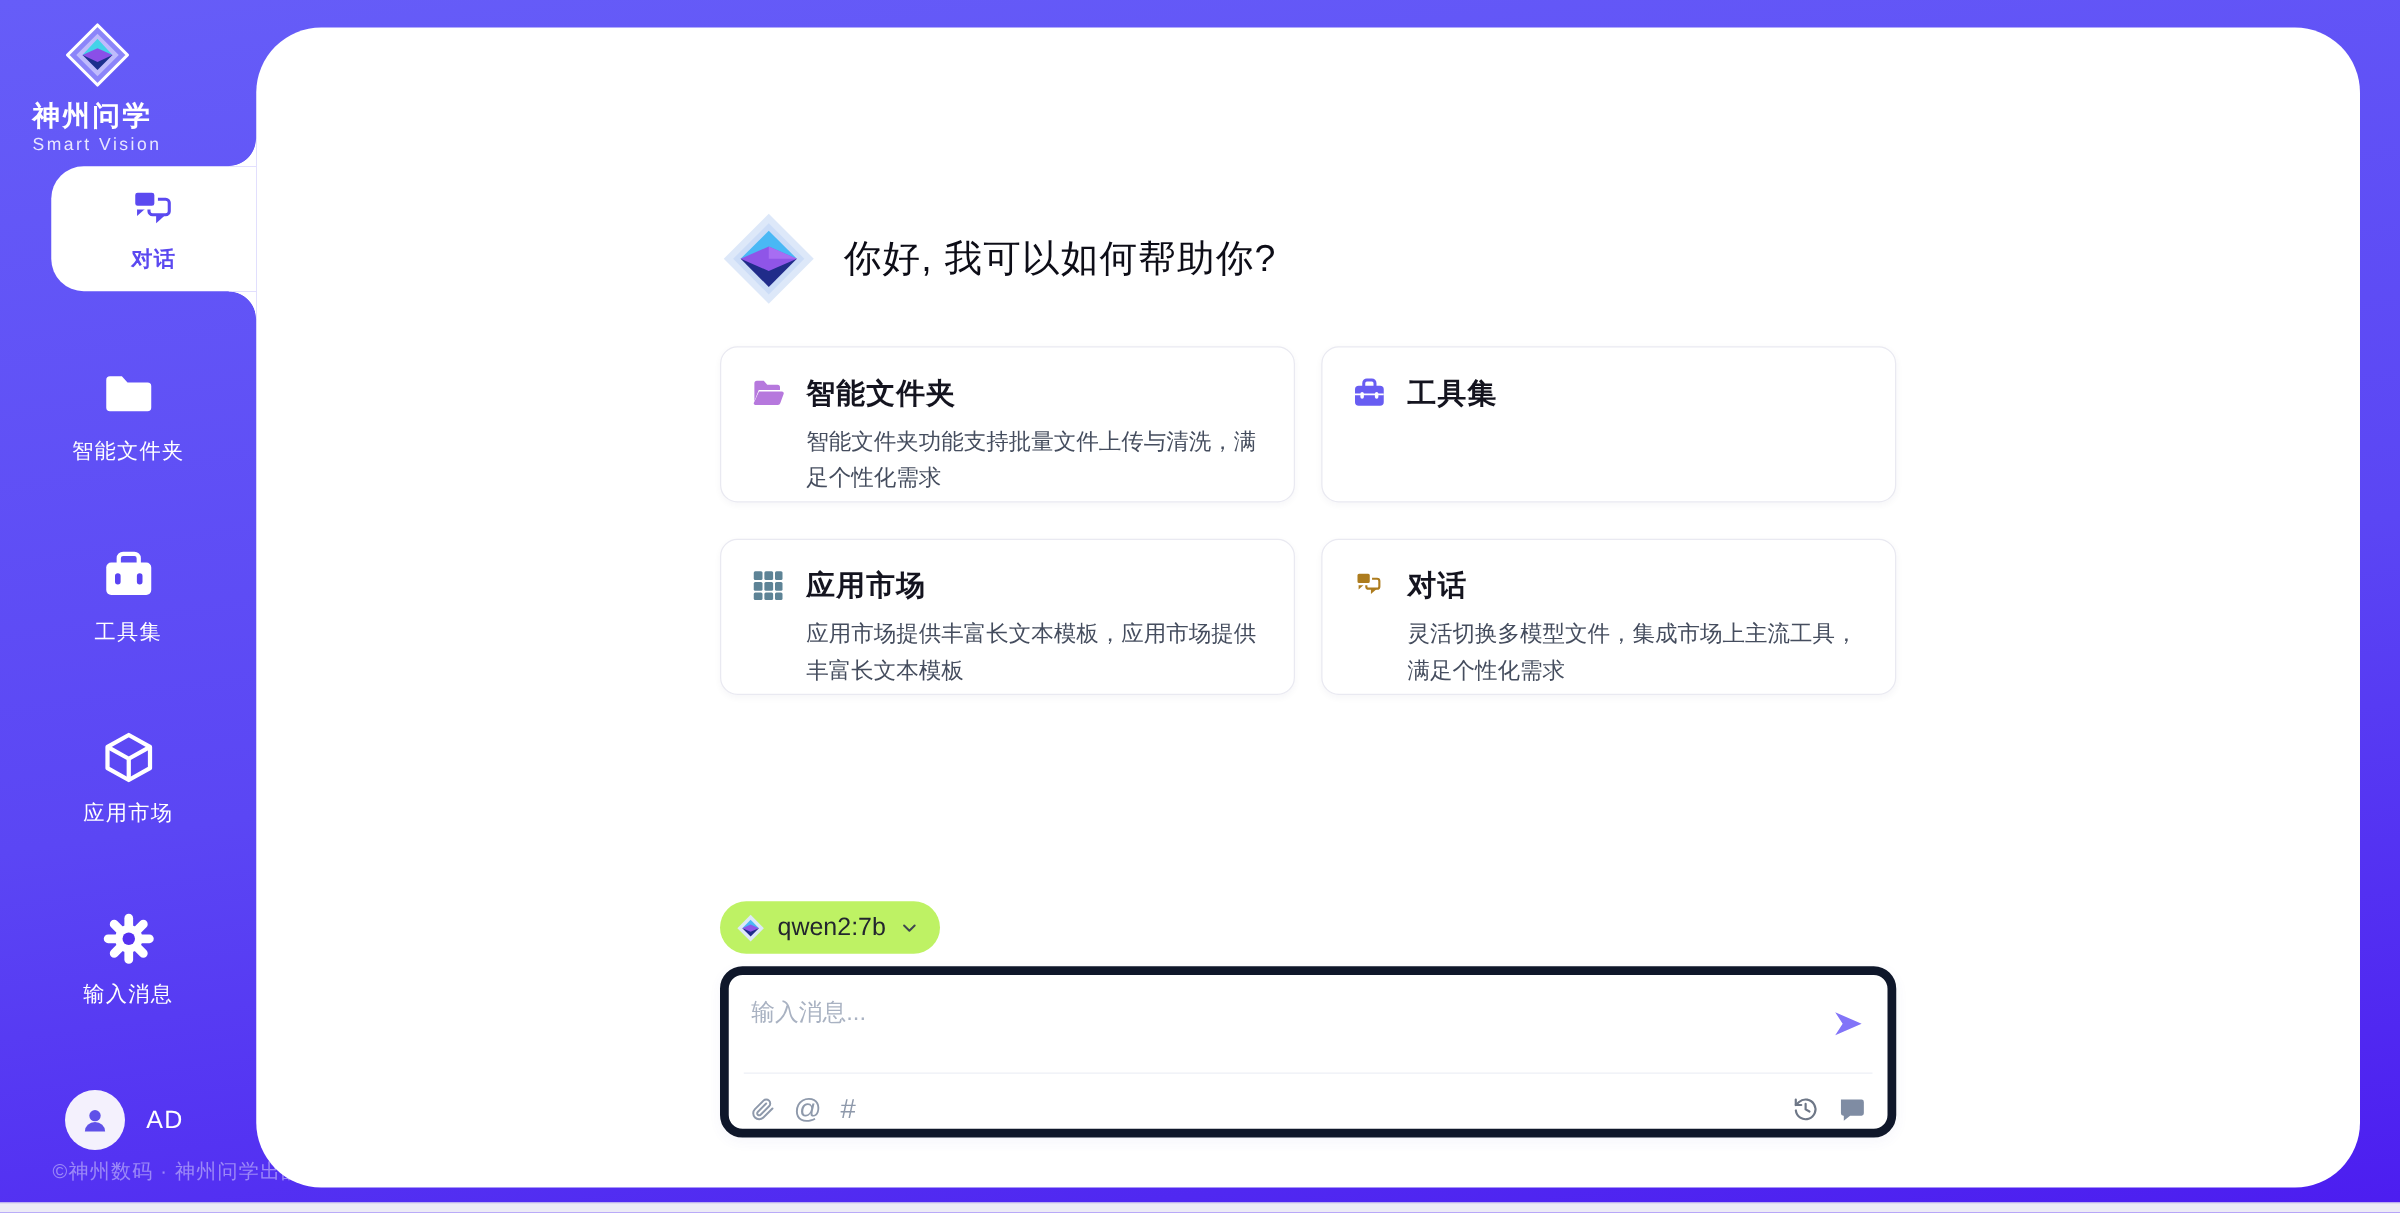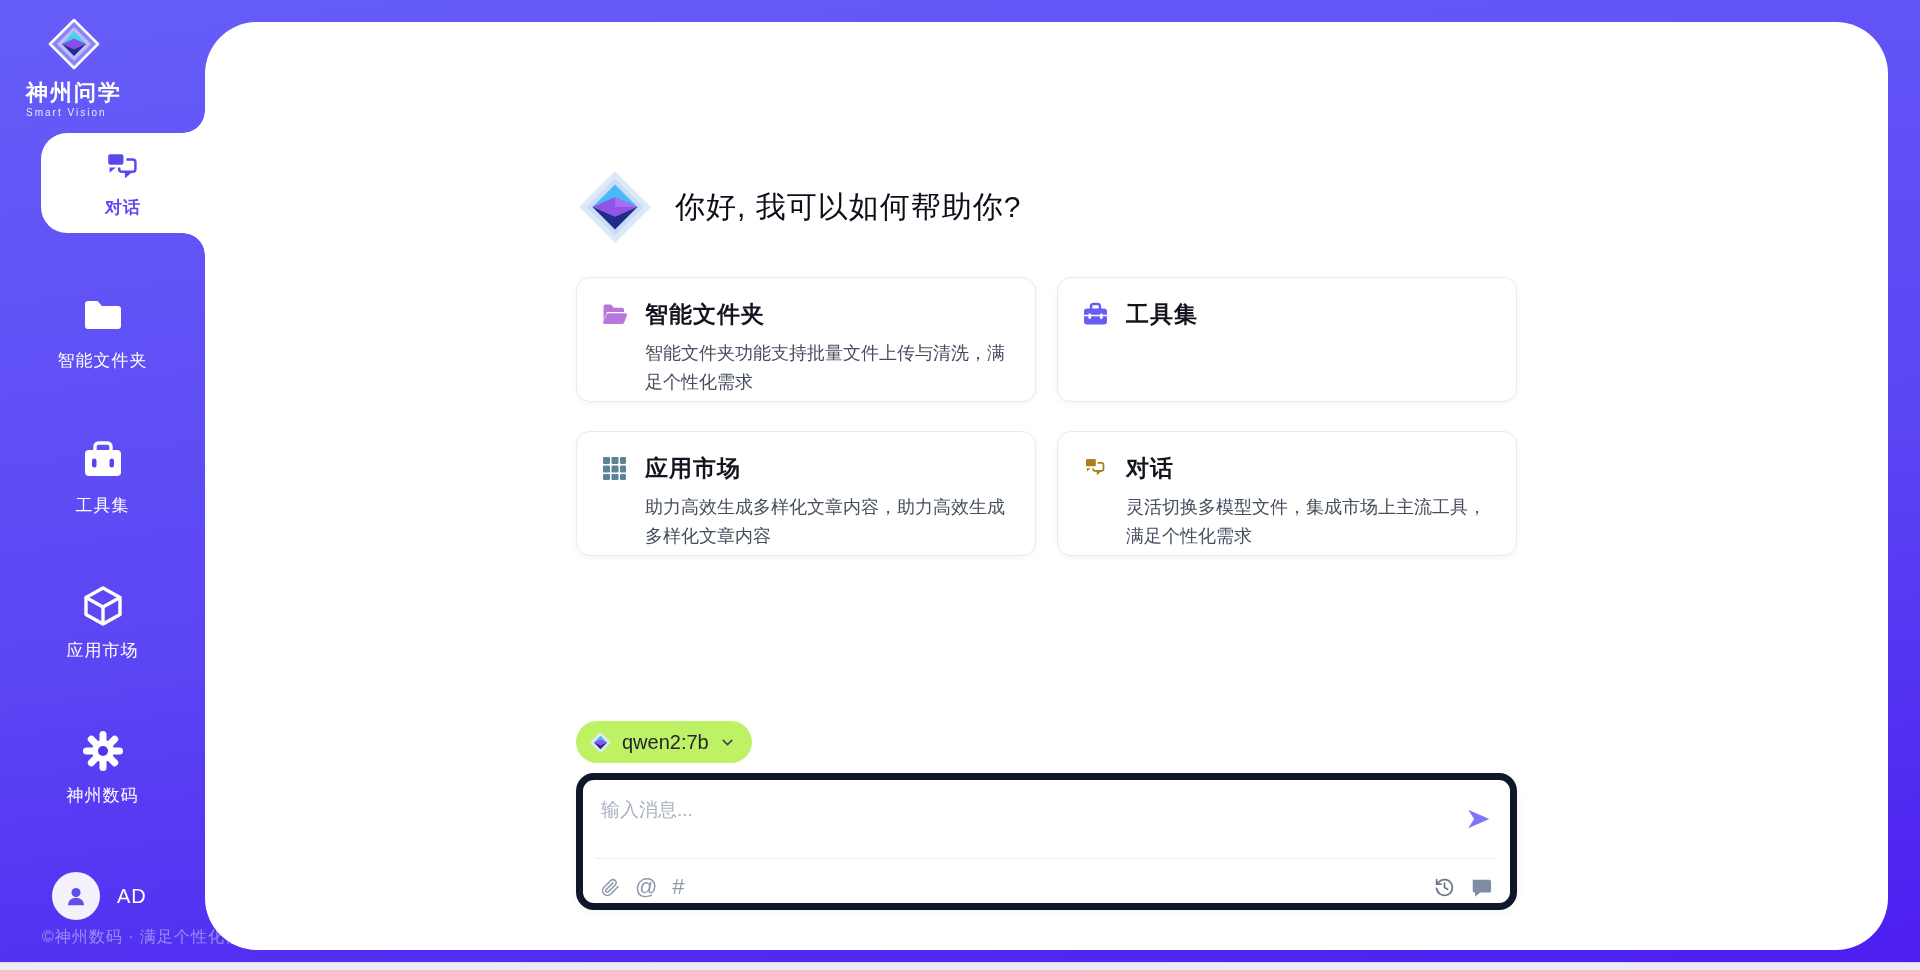--- a/index.html
+++ b/index.html
@@ -16,21 +16,21 @@
   .main-panel {
     position:absolute; left:205px; top:22px; width:1683px; bottom:20px;
     background:#ffffff; border-radius:52px;
   }
 
   
   .sidebar { position:absolute; left:0; top:0; width:205px; height:100%; }
   .logo { position:absolute; top:18px; left:26px; display:flex; align-items:center; gap:11px;flex-direction:column; }
   .logo-gem { width:52px; height:52px; }
   .logo-title { color:#fff; font-size:22px; font-weight:bold; letter-spacing:2px; line-height:24px; }
-  .logo-sub { color:#e9e7ff; font-size:10px; letter-spacing:2px; margin-top:2px; }
+  .logo-sub { color:#e9e7ff; font-size:14px; letter-spacing:2px; margin-top:2px; }
 
   .nav-item {
     position:absolute; left:0; width:205px;
     display:flex; flex-direction:column; align-items:center; gap:11px;
     color:#fff; cursor:pointer;
   }
   .nav-item .nav-label { font-size:17px; letter-spacing:1px; }
   .nav-item svg { display:block; }
 
   .nav-tab {
@@ -149,21 +149,21 @@
               <rect x="2" y="10.5" width="7" height="7" rx="1.2"></rect>
                 <rect x="10.5" y="10.5" width="7" height="7" rx="1.2"></rect>
                 <rect x="19" y="10.5" width="6" height="7" rx="1.2"></rect>
               <rect x="2" y="19" width="7" height="6" rx="1.2"></rect>
                 <rect x="10.5" y="19" width="7" height="6" rx="1.2"></rect>
                 <rect x="19" y="19" width="6" height="6" rx="1.2"></rect>
             </g>
           </svg>
           <div class="card-title">应用市场</div>
         </div>
-        <div class="card-desc">助力高效生成多样化文章内容，助力高效生成多样化文章内容</div>
+        <div class="card-desc">应用市场提供丰富长文本模板，应用市场提供丰富长文本模板</div>
       </div>
 
       <div class="card">
         <div class="card-head">
           <svg width="27" height="27" viewBox="0 0 44 44">
             <rect x="18" y="13" width="17" height="13" rx="3" fill="none" stroke="#ad7c1e" stroke-width="2.8"></rect>
             <path d="M24,26 v7 l8,-7 Z" fill="#ad7c1e"></path>
             <path d="M8,18 v9 l10,-9 Z" fill="#ad7c1e"></path>
             <rect x="5" y="5" width="19" height="15" rx="3.5" fill="#ad7c1e" stroke="#fff" stroke-width="3"></rect>
           </svg>
@@ -278,29 +278,29 @@
     <svg width="44" height="44" viewBox="0 0 44 44">
       <g fill="#ffffff">
         <rect x="18.5" y="2" width="7" height="40" rx="3.5"></rect>
         <rect x="18.5" y="2" width="7" height="40" rx="3.5" transform="rotate(45 22 22)"></rect>
         <rect x="18.5" y="2" width="7" height="40" rx="3.5" transform="rotate(90 22 22)"></rect>
         <rect x="18.5" y="2" width="7" height="40" rx="3.5" transform="rotate(135 22 22)"></rect>
         <circle cx="22" cy="22" r="11"></circle>
       </g>
       <circle cx="22" cy="22" r="5" fill="#5531f1"></circle>
     </svg>
-    <span class="nav-label">神州数码</span>
+    <span class="nav-label">输入消息</span>
   </div>
 
   <div class="user-row">
     <span class="avatar">
       <svg width="26" height="26" viewBox="0 0 24 24">
         <circle cx="12" cy="8.8" r="4.2" fill="#5f50e8"></circle>
         <path d="M4.5,20.5 a7.5,7 0 0 1 15,0 Z" fill="#5f50e8"></path>
       </svg>
     </span>
     <span class="user-name">AD</span>
   </div>
 
-  <div class="side-footer">©神州数码 · 满足个性化需求</div>
+  <div class="side-footer">©神州数码 · 神州问学出品</div>
 </div>
 
 <div class="bottom-strip"></div>
 
 </body></html>

